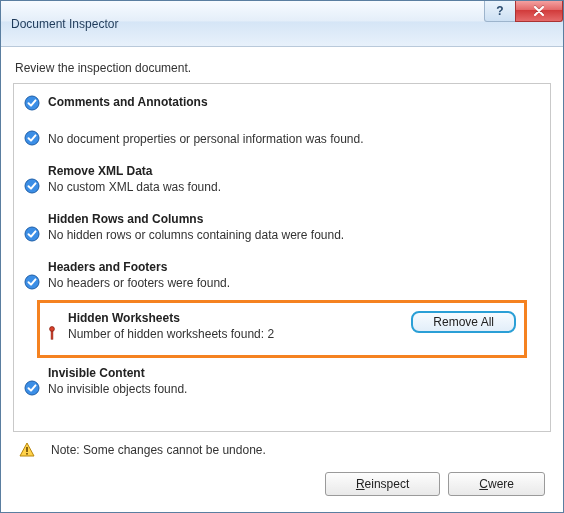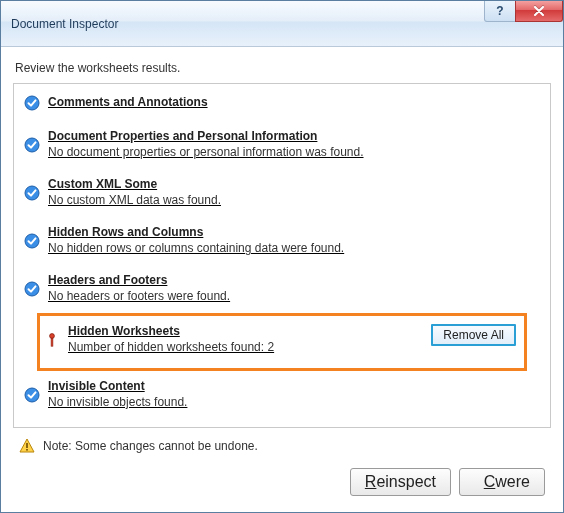--- a/index.html
+++ b/index.html
@@ -76,24 +76,23 @@
   }
   .results {
     flex: 1;
     border: 1px solid #c9c9c9;
     background: #fff;
     overflow: auto;
     padding: 2px 0;
   }
   .item {
     display: flex;
-    align-items: center;
+    align-items: flex-end;
     padding: 8px 10px 10px 10px;
     position: relative;
-    text-decoration: underline;
   }
   .item .icon {
     width: 18px;
     flex: 0 0 18px;
     margin-top: 1px;
   }
   .item .text {
     flex: 1;
     padding-left: 6px;
   }
@@ -108,50 +107,50 @@
   .item.highlighted {
     margin: 0 23px;
     padding: 8px 4px 14px 4px;
     border: 3px solid #f58220;
   }
   .remove-btn {
     position: absolute;
     right: 8px;
     top: 8px;
     font-size: 12px;
-    padding: 2px 10px;
+    padding: 2px 20px;
     background: linear-gradient(to bottom, #f7fbff, #e2eef9);
     border: 2px solid #2a9fd6;
-    border-radius: 1px;
+    border-radius: 8px;
     color: #222;
     cursor: pointer;
   }
   .footer {
     padding: 10px 4px 6px 4px;
   }
   .note-row {
     display: flex;
     align-items: center;
-    gap: 8px;
+    gap: 16px;
     margin-bottom: 14px;
     padding-left: 2px;
   }
   .note-row .note {
     color: #333;
   }
   .btn-row {
     display: flex;
     justify-content: flex-end;
     gap: 8px;
     padding-right: 2px;
   }
   .dlg-btn {
     min-width: 86px;
-    padding: 4px 14px;
-    font-size: 16px;
+    padding: 4px 30px;
+    font-size: 12px;
     background: linear-gradient(to bottom, #fdfdfd, #e9e9e9);
     border: 1px solid #9a9a9a;
     border-radius: 3px;
     color: #222;
     cursor: pointer;
     text-align: right;
   }
   .dlg-btn .ul { text-decoration: underline; }
   svg { display: block; }
 </style>
@@ -170,21 +169,21 @@
         <span>
           <svg width="12" height="10" viewBox="0 0 12 10">
             <path d="M2 1 L10 9 M10 1 L2 9" stroke="#fff" stroke-width="2" stroke-linecap="round"></path>
           </svg>
         </span>
       </div>
     </div>
   </div>
 
   <div class="body">
-    <div class="instruction">Review the worksheets results.</div>
+    <div class="instruction">Review the inspection document.</div>
 
     <div class="results" id="results">
         <div class="item">
           <div class="icon">
             <svg width="16" height="16" viewBox="0 0 16 16">
               <circle cx="8" cy="8" r="7" fill="#3b8ee6" stroke="#1f5fa8" stroke-width="1"></circle>
               <path d="M4.5 8.2 L7 10.6 L11.5 5.4" fill="none" stroke="#fff" stroke-width="2" stroke-linecap="round" stroke-linejoin="round"></path>
             </svg>
           </div>
           <div class="text">
@@ -192,33 +191,32 @@
           </div>
         </div>
         <div class="item">
           <div class="icon">
             <svg width="16" height="16" viewBox="0 0 16 16">
               <circle cx="8" cy="8" r="7" fill="#3b8ee6" stroke="#1f5fa8" stroke-width="1"></circle>
               <path d="M4.5 8.2 L7 10.6 L11.5 5.4" fill="none" stroke="#fff" stroke-width="2" stroke-linecap="round" stroke-linejoin="round"></path>
             </svg>
           </div>
           <div class="text">
-            <div class="heading">Document Properties and Personal Information</div>
             <div class="detail">No document properties or personal information was found.</div>
           </div>
         </div>
         <div class="item">
           <div class="icon">
             <svg width="16" height="16" viewBox="0 0 16 16">
               <circle cx="8" cy="8" r="7" fill="#3b8ee6" stroke="#1f5fa8" stroke-width="1"></circle>
               <path d="M4.5 8.2 L7 10.6 L11.5 5.4" fill="none" stroke="#fff" stroke-width="2" stroke-linecap="round" stroke-linejoin="round"></path>
             </svg>
           </div>
           <div class="text">
-            <div class="heading">Custom XML Some</div>
+            <div class="heading">Remove XML Data</div>
             <div class="detail">No custom XML data was found.</div>
           </div>
         </div>
         <div class="item">
           <div class="icon">
             <svg width="16" height="16" viewBox="0 0 16 16">
               <circle cx="8" cy="8" r="7" fill="#3b8ee6" stroke="#1f5fa8" stroke-width="1"></circle>
               <path d="M4.5 8.2 L7 10.6 L11.5 5.4" fill="none" stroke="#fff" stroke-width="2" stroke-linecap="round" stroke-linejoin="round"></path>
             </svg>
           </div>

